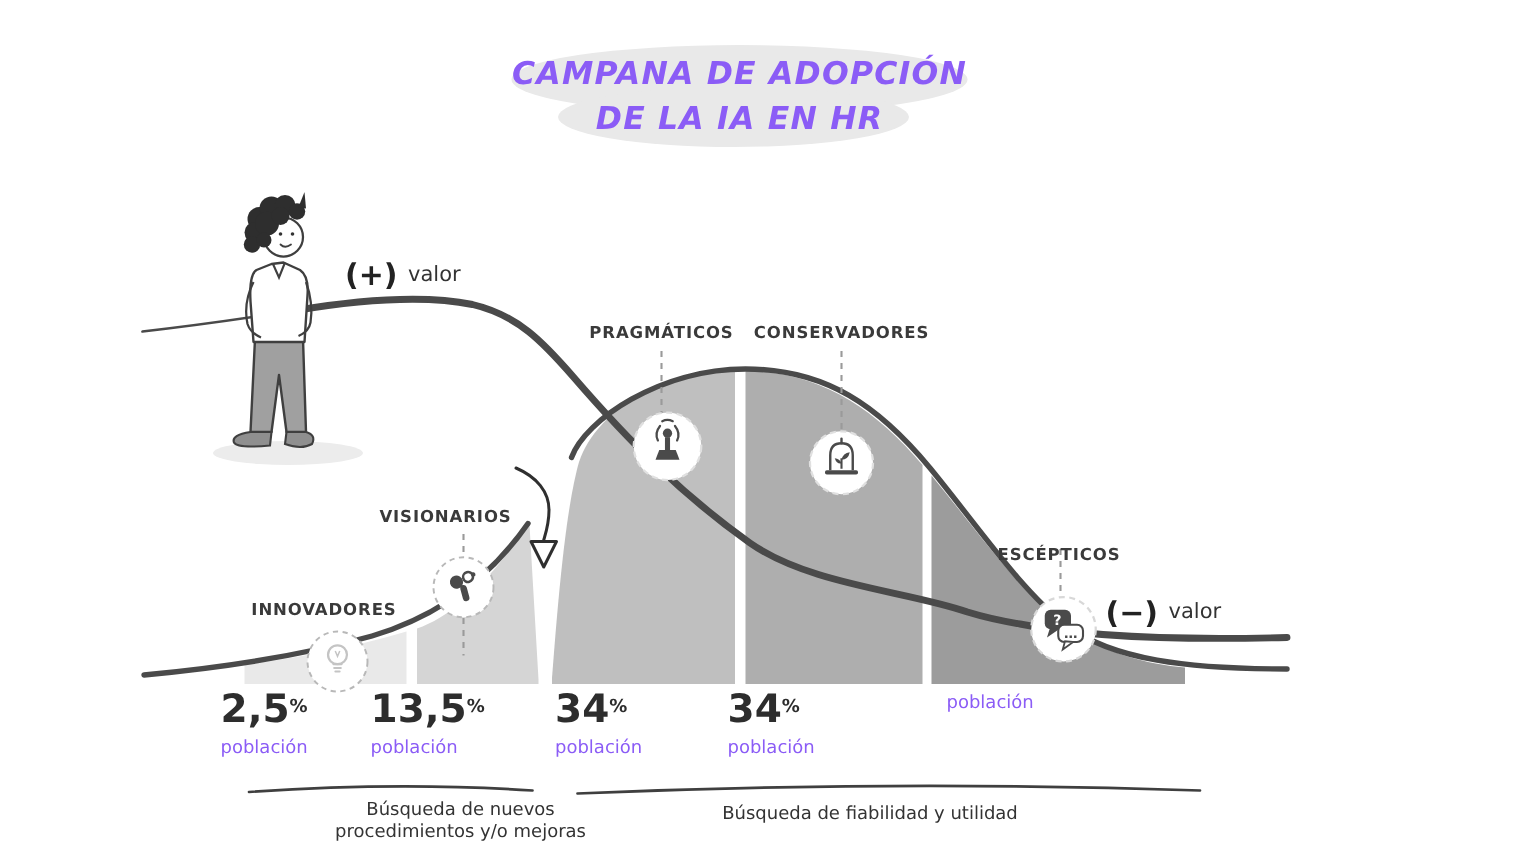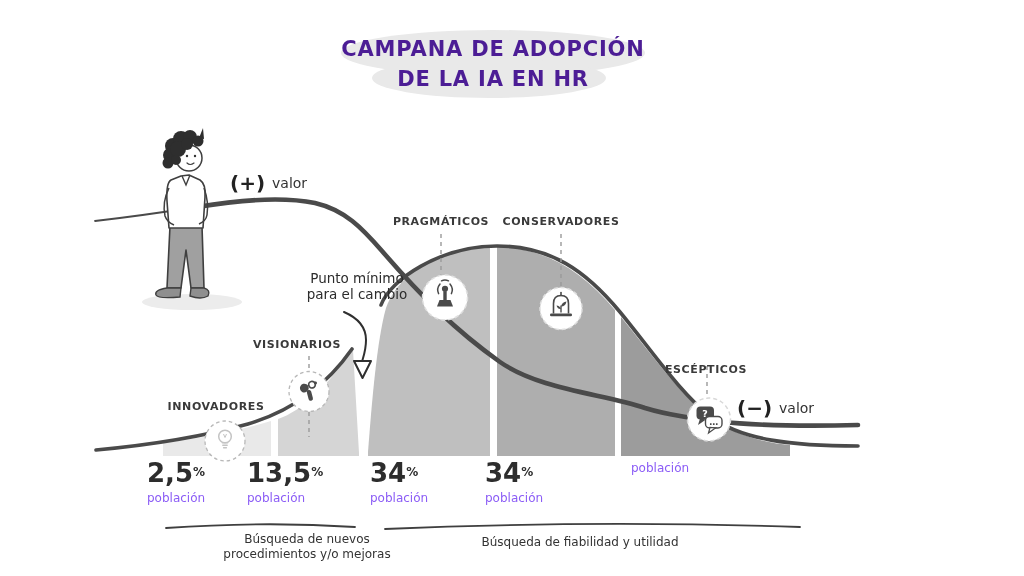--- a/index.html
+++ b/index.html
@@ -2,21 +2,21 @@
 <html><head>
 <meta charset="utf-8">
 <style>
   html,body{margin:0;padding:0;}
   body{width:1024px;height:576px;background:#ffffff;position:relative;overflow:hidden;
        font-family:"DejaVu Sans",sans-serif;color:#2e2e2e;}
   .stage{position:absolute;left:0;top:0;width:1024px;height:576px;}
   svg.canvas{position:absolute;left:0;top:0;}
   .lbl{position:absolute;transform:translateX(-50%);white-space:nowrap;}
   .title{left:493px;top:34px;text-align:center;font-size:21px;font-weight:bold;
-         letter-spacing:0.8px;line-height:30px;color:#4c1d95;}
+         letter-spacing:0.8px;line-height:30px;color:#8b5cf6;font-style:italic;}
   .cat{font-size:11px;font-weight:bold;letter-spacing:0.6px;color:#3a3a3a;}
   .valor-row{position:absolute;display:flex;align-items:center;gap:7px;}
   .valor-row .sign{font-size:20px;font-weight:bold;color:#222;}
   .valor-row .word{font-size:14px;color:#333;}
   .anno{left:357px;top:270px;text-align:center;font-size:13.5px;line-height:16px;color:#2c2c2c;}
   .pct{position:absolute;transform:translateX(-50%);width:140px;top:458px;}
   .pct .num{font-size:26px;font-weight:bold;color:#2d2d2d;}
   .pct sup{font-size:12px;font-weight:bold;color:#2d2d2d;}
   .pct .pop{font-size:12px;color:#8b5cf6;margin-top:3px;}
   .phase{text-align:center;font-size:12px;line-height:15px;color:#333;}
@@ -148,24 +148,20 @@
 <div class="valor-row" style="left:230px;top:171px;">
   <span class="sign">(+)</span>
   <span class="word">valor</span>
 </div>
 
 <div class="valor-row" style="left:737px;top:396px;">
   <span class="sign">(−)</span>
   <span class="word">valor</span>
 </div>
 
-<div class="lbl anno">
-  <div>Punto mínimo</div>
-  <div>para el cambio</div>
-</div>
 
 <div class="lbl cat" style="left:216px;top:400px;">INNOVADORES</div>
 <div class="lbl cat" style="left:297px;top:338px;">VISIONARIOS</div>
 <div class="lbl cat" style="left:441px;top:215px;">PRAGMÁTICOS</div>
 <div class="lbl cat" style="left:561px;top:215px;">CONSERVADORES</div>
 <div class="lbl cat" style="left:706px;top:363px;">ESCÉPTICOS</div>
 
 <div class="pct" style="left:217px;">
   <div><span class="num">2,5</span><sup>%</sup></div>
   <div class="pop">población</div>

